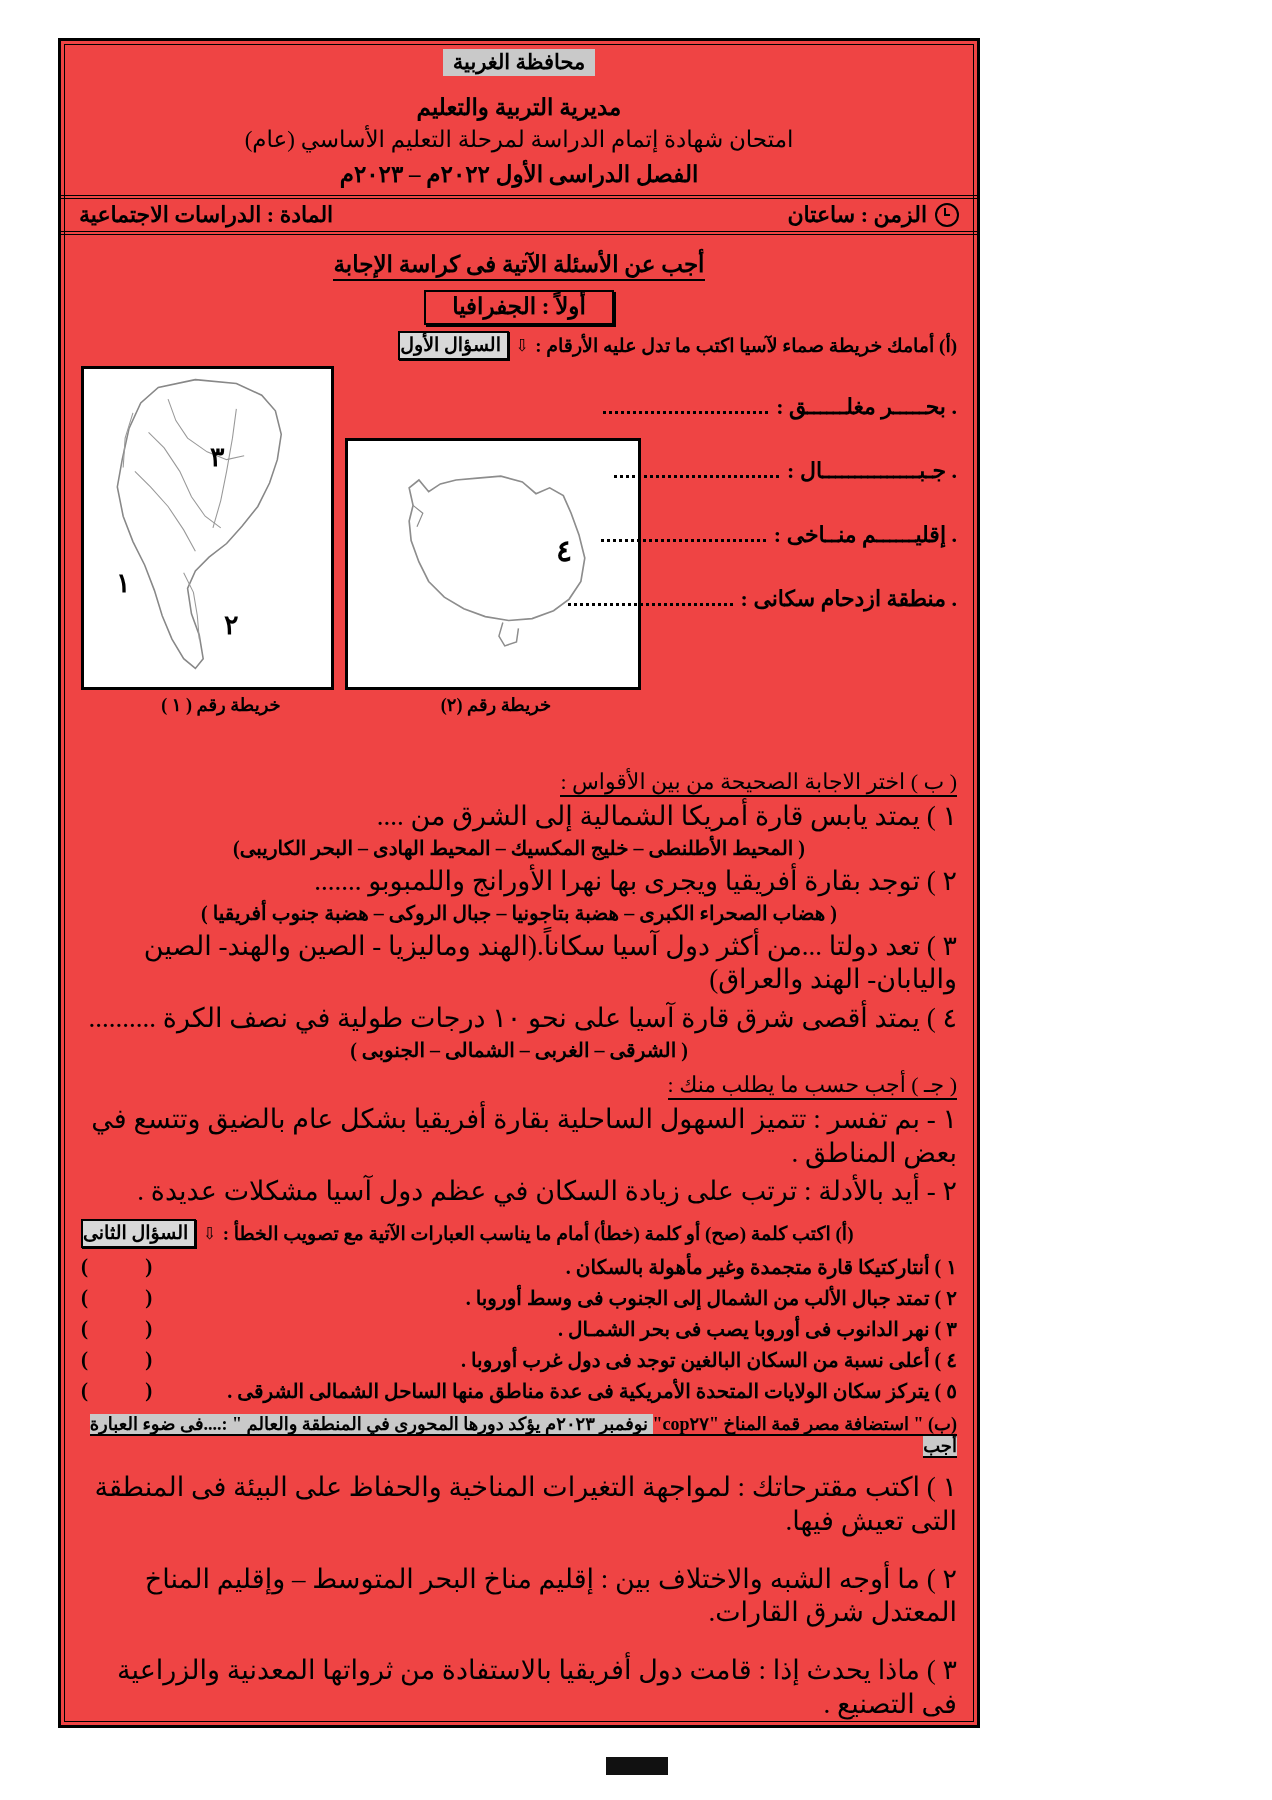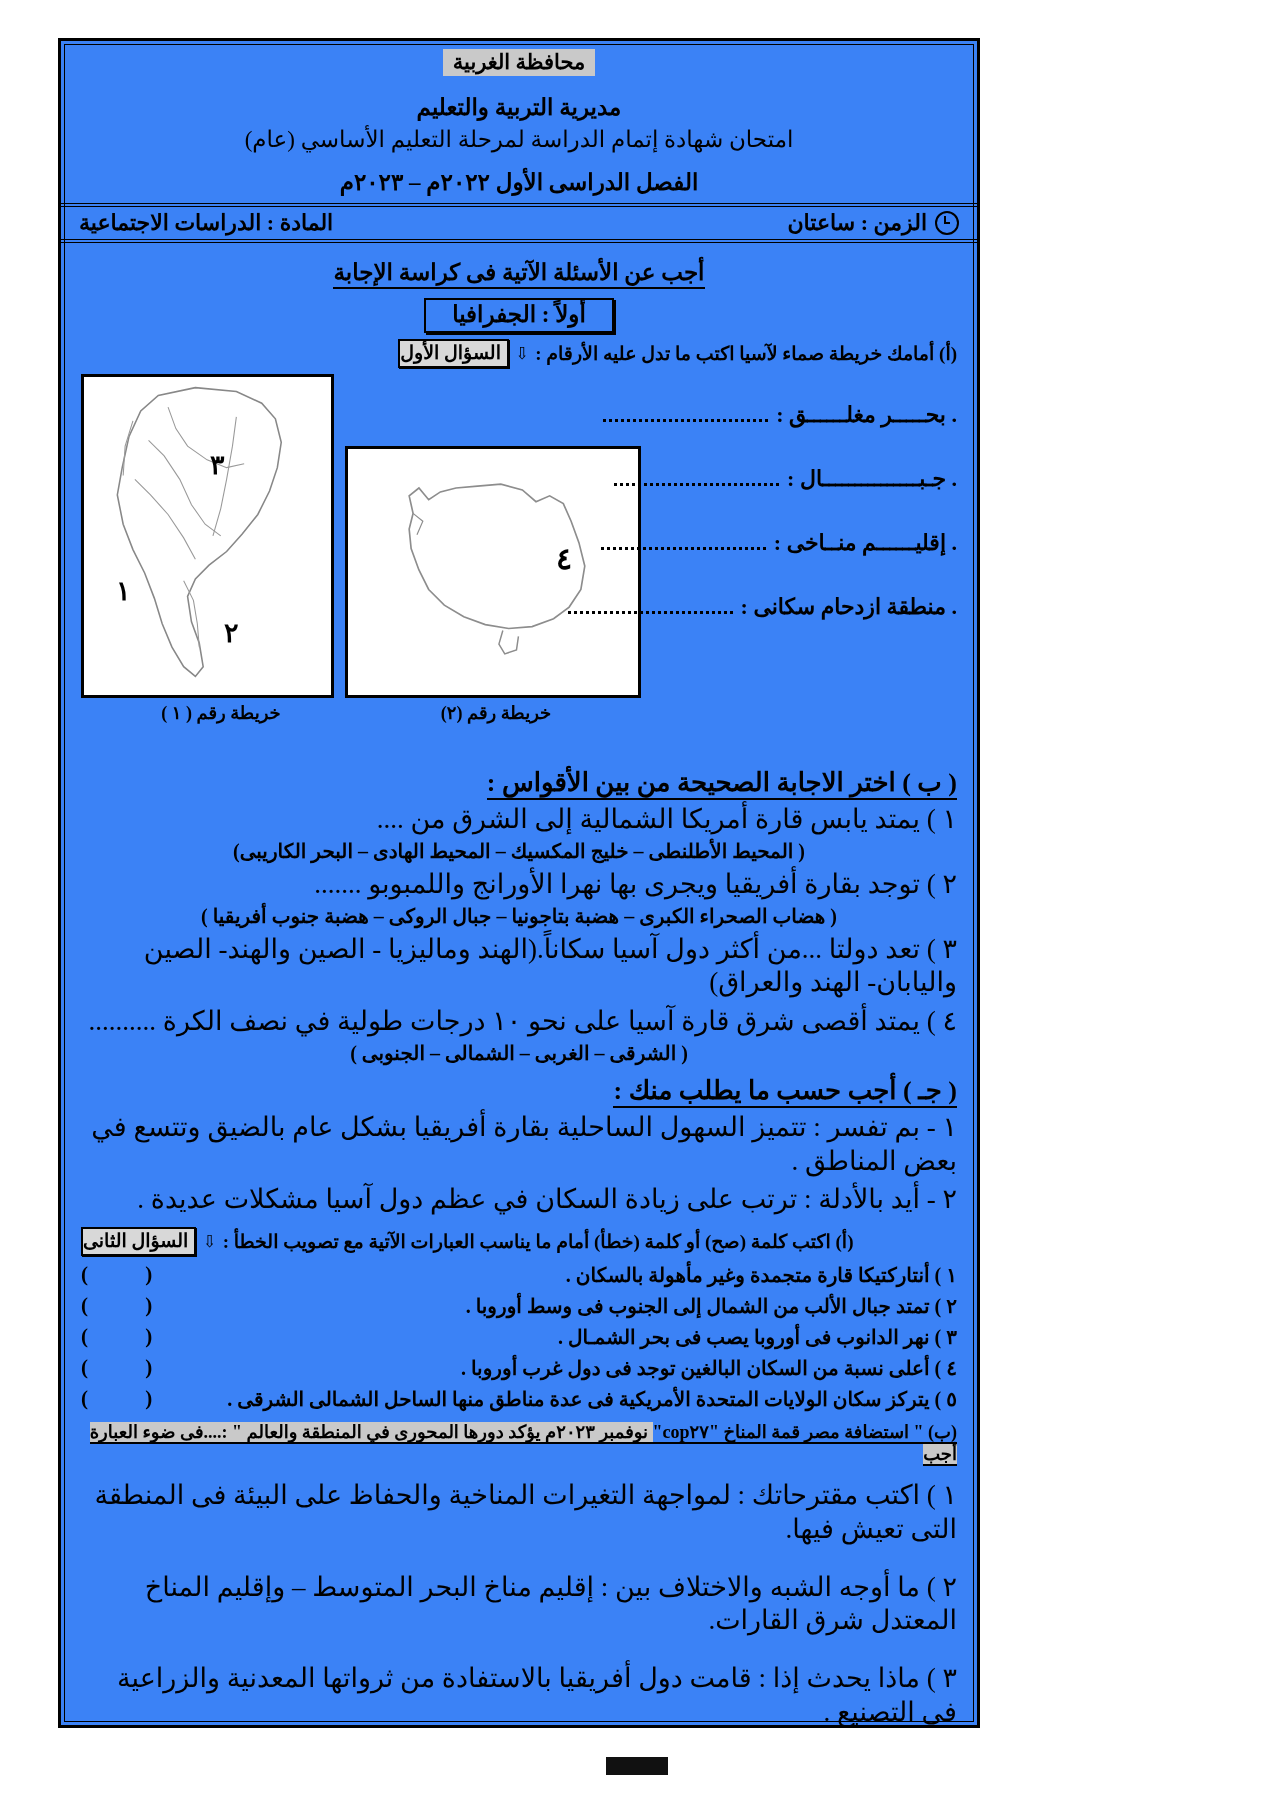--- a/index.html
+++ b/index.html
@@ -9,21 +9,21 @@
     color:#000;
     position:relative;
     overflow:hidden;
   }
   .page{
     position:absolute;
     left:58px; top:38px;
     width:922px; height:1690px;
     border:3px solid #000;
     box-sizing:border-box;
-    background:#3b82f6;
+    background:#ef4444;
   }
   .inner-rule{
     position:absolute; left:3px; right:3px; top:3px; bottom:3px;
     border:1px solid #000;
     pointer-events:none;
   }
 
   
   .header{
     padding:8px 14px 4px 14px;
@@ -33,21 +33,21 @@
   .gov{
     display:inline-block;
     background:#c9c9c9;
     font-weight:bold;
     font-size:21px;
     padding:1px 10px;
     letter-spacing:0px;
   }
   .dir{font-weight:bold;font-size:23px;margin-top:18px;}
   .exam-title{font-weight:normal;font-size:23px;margin-top:5px;}
-  .term{font-weight:bold;font-size:23px;margin-top:16px;margin-bottom:3px;}
+  .term{font-weight:bold;font-size:23px;margin-top:8px;margin-bottom:3px;}
 
   .subject-row{
     display:flex;
     align-items:center;
     justify-content:space-between;
     padding:3px 18px 3px 18px;
     border-bottom:4px double #000;
     font-weight:bold;
     font-size:22px;
   }
@@ -129,22 +129,22 @@
     margin-right:8px;
     height:14px;
   }
 
   .mapnum{
     position:absolute;font-weight:bold;font-size:27px;color:#000;
   }
 
   
   .sec-head{
-    font-weight:bold;font-size:26px;text-align:right;
-    margin:0 0 4px 0;
+    font-weight:normal;font-size:22px;text-align:right;
+    margin:10px 0 4px 0;
   }
   .sec-head span{border-bottom:2px solid #000;padding-bottom:1px;}
   .q-item{
     font-weight:normal;font-size:27px;text-align:right;margin:5px 0 0 0;line-height:1.25;
   }
   .choices{
     font-weight:bold;font-size:20px;text-align:center;margin:2px 0 2px 0;
   }
 
   .tf-row{

